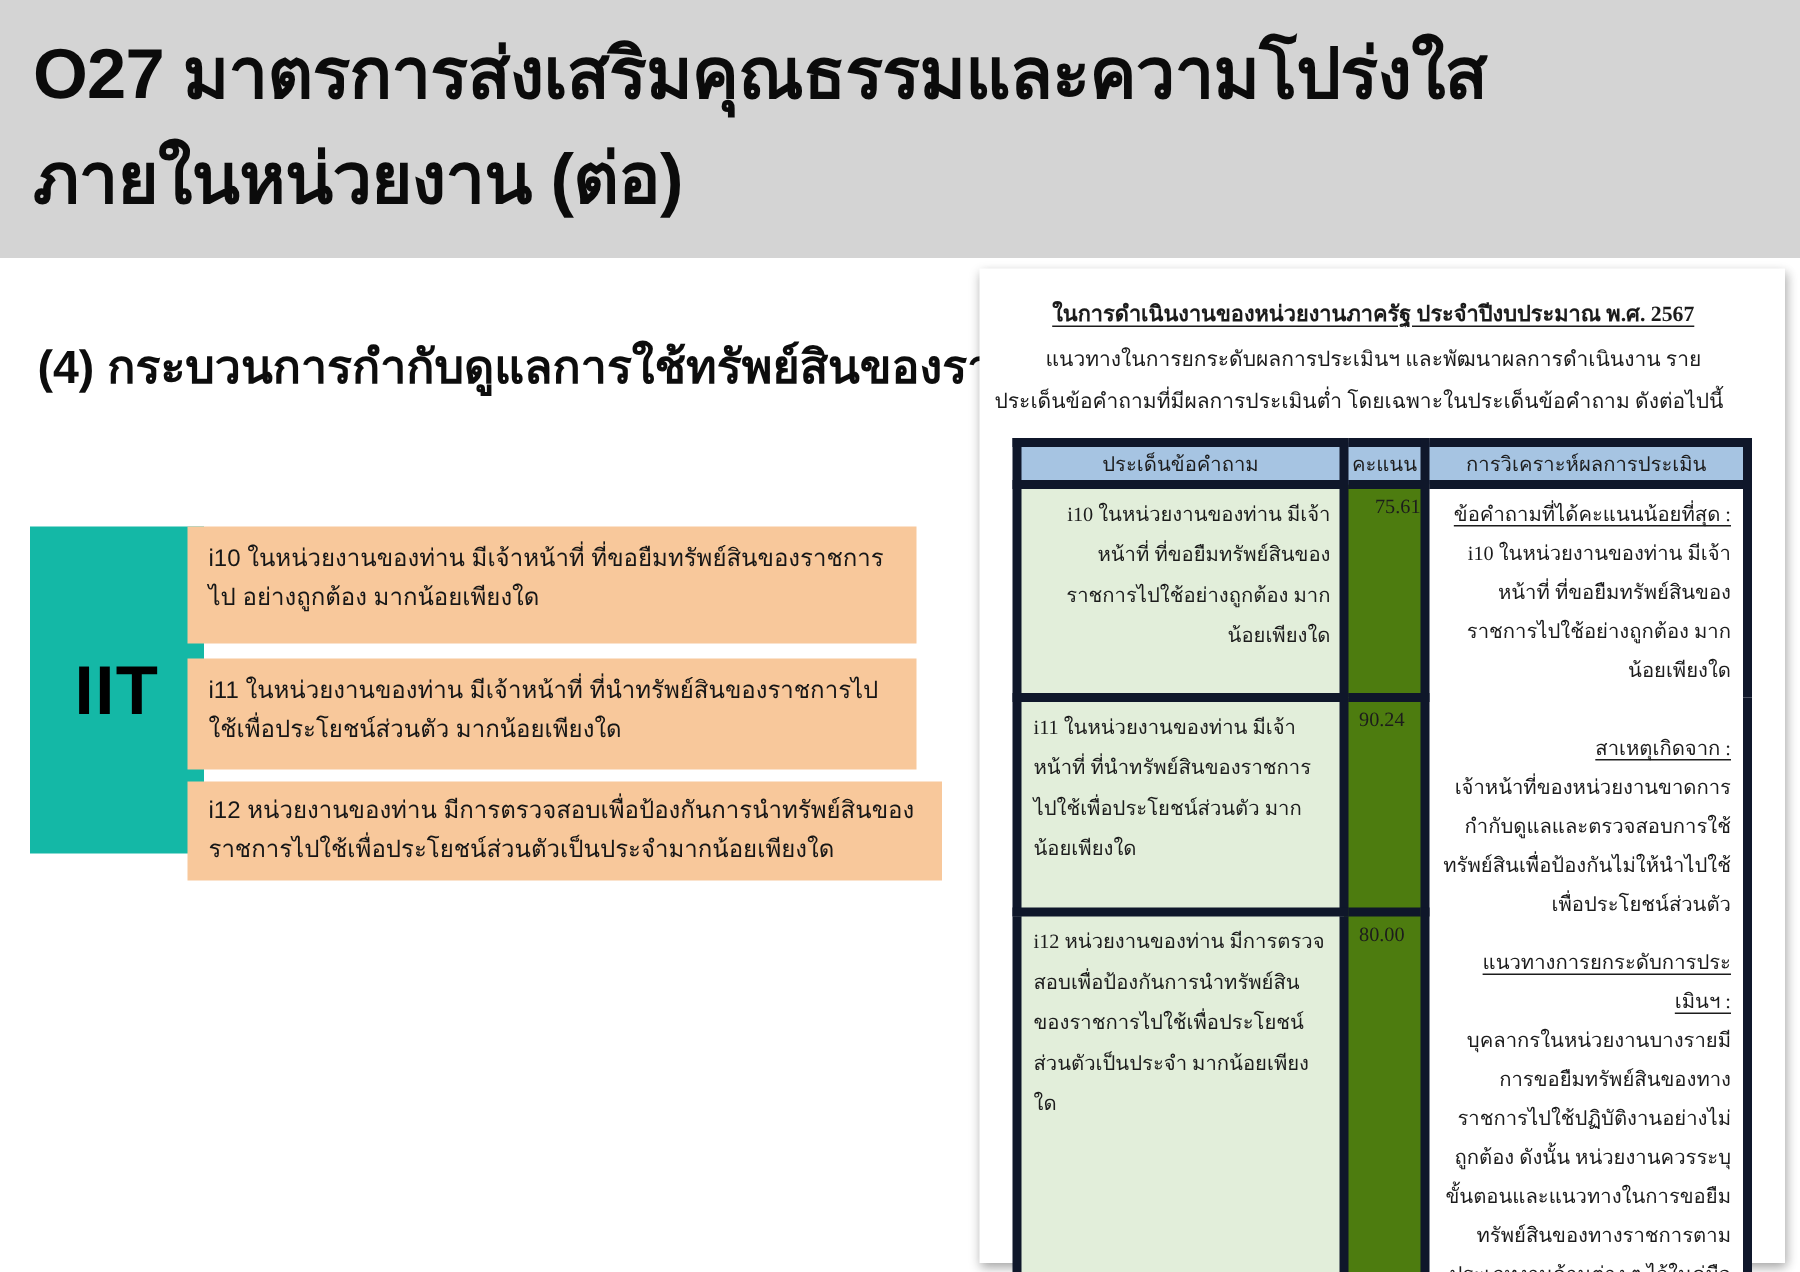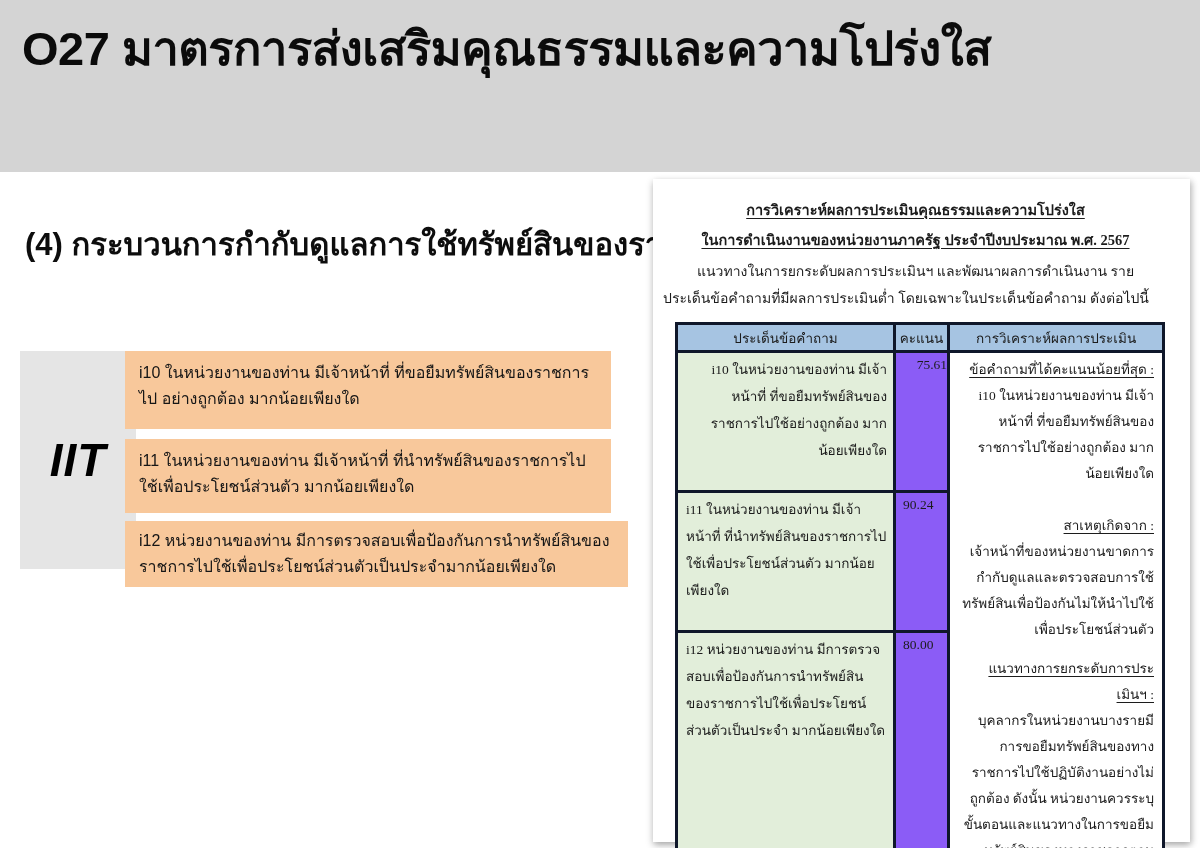--- a/index.html
+++ b/index.html
@@ -21,21 +21,21 @@
 
   
   .section-heading {
     position:absolute; left:25px; top:219px; z-index:1;
     font-size:31px; font-weight:800; color:#0d0d0d; white-space:nowrap;
   }
 
   
   .iit-box {
     position:absolute; left:20px; top:351px; width:116px; height:218px;
-    background:#e5e5e5; display:flex; align-items:center; justify-content:center;font-style:italic;
+    background:#14b8a6; display:flex; align-items:center; justify-content:center;
   }
   .iit-box .iit-label {
     font-size:46px; font-weight:900; color:#000; letter-spacing:1px;
   }
   .iit-bar {
     position:absolute; background:#f8c89b; color:#161616;
     font-size:16px; line-height:1.62; padding:9px 14px;
   }
   .iit-bar.bar-0 { left:125px; top:351px; width:486px; height:78px; }
   .iit-bar.bar-1 { left:125px; top:439px; width:486px; height:74px; }
@@ -52,59 +52,59 @@
   .doc-title { text-align:center; font-weight:bold; font-size:14.5px; line-height:2.1; }
   .doc-title .u { text-decoration:underline; text-underline-offset:3px; }
   .doc-topic { font-weight:bold; font-size:14.5px; margin-top:17px; line-height:1.6; }
   .doc-intro { font-size:14px; line-height:1.95; text-indent:34px; margin-top:2px; width:500px; }
 
   
   .doc-table {
     border-collapse:collapse; margin:10px 0 0 12px; width:487px;
     font-size:13.5px; table-layout:fixed;
   }
-  .doc-table th, .doc-table td { border:3px solid #0f172a;margin-left:28px; }
+  .doc-table th, .doc-table td { border:6px solid #0f172a;margin-left:28px; }
   .doc-table th {
     background:#a6c4e2; font-weight:normal; height:28px;
     text-align:center; white-space:nowrap; padding:0 2px;
   }
   .col-q { width:218px; } .col-s { width:54px; } .col-a { width:215px; }
   .q-cell {
     background:#e2eeda; vertical-align:top;
     padding:3px 6px 0 8px; line-height:27px;
   }
-  .score-cell { vertical-align:top; padding:4px 0 0 7px; background:#8b5cf6; }
+  .score-cell { vertical-align:top; padding:4px 0 0 7px; background:#4d7c0f; }
   .row-0 { height:88px;text-align:right; } .row-1 { height:90px; } .row-2 { height:255px; }
   .analysis-cell {
     vertical-align:top; background:#fff;
     padding:4px 8px 0 9px; line-height:26px;
   }
   .an-heading { text-decoration:underline; text-underline-offset:3px; }
   .an-sec-2 .an-heading { display:inline-block; margin-top:26px; }
   .an-sec-3 .an-heading { display:inline-block; margin-top:13px; }
 </style>
 </head>
 <body>
 
 <div class="header-band">
   <div class="title-line">O27 มาตรการส่งเสริมคุณธรรมและความโปร่งใส</div>
+  <div class="title-line">ภายในหน่วยงาน (ต่อ)</div>
 </div>
 
 <div class="section-heading">(4) กระบวนการกำกับดูแลการใช้ทรัพย์สินของราชการ</div>
 
 <div class="iit-box">
   <span class="iit-label">IIT</span>
 </div>
 <div class="iit-bar bar-0">i10 ในหน่วยงานของท่าน มีเจ้าหน้าที่ ที่ขอยืมทรัพย์สินของราชการไป อย่างถูกต้อง มากน้อยเพียงใด</div>
 <div class="iit-bar bar-1">i11 ในหน่วยงานของท่าน มีเจ้าหน้าที่ ที่นำทรัพย์สินของราชการไปใช้เพื่อ​ประโยชน์ส่วนตัว มากน้อยเพียงใด</div>
 <div class="iit-bar bar-2">i12 หน่วยงานของท่าน มีการตรวจสอบเพื่อป้องกันการนำทรัพย์สินของราชการ​ไปใช้เพื่อประโยชน์ส่วนตัวเป็นประจำ​มากน้อยเพียงใด</div>
 
 <div class="doc-panel">
   <div class="doc-title">
-    <div class="u">การวิเคราะห์ผลการประเมินคุณธรรมและความโปร่งใส</div>
     <div class="u">ในการดำเนินงานของหน่วยงานภาครัฐ ประจำปีงบประมาณ พ.ศ. 2567</div>
   </div>
 
   <div class="doc-intro">แนวทางในการยกระดับผลการประเมินฯ และพัฒนาผลการดำเนินงาน รายประเด็นข้อคำถามที่มีผล​การประเมินต่ำ โดยเฉพาะในประเด็นข้อคำถาม ดังต่อไปนี้</div>
 
   <table class="doc-table">
     <colgroup>
         <col class="col-q">
         <col class="col-s">
         <col class="col-a">

